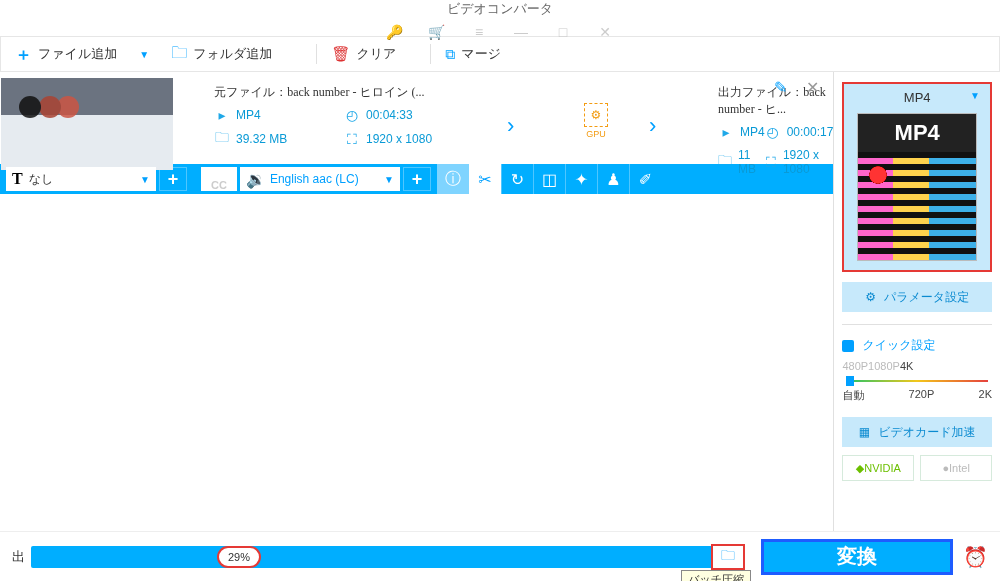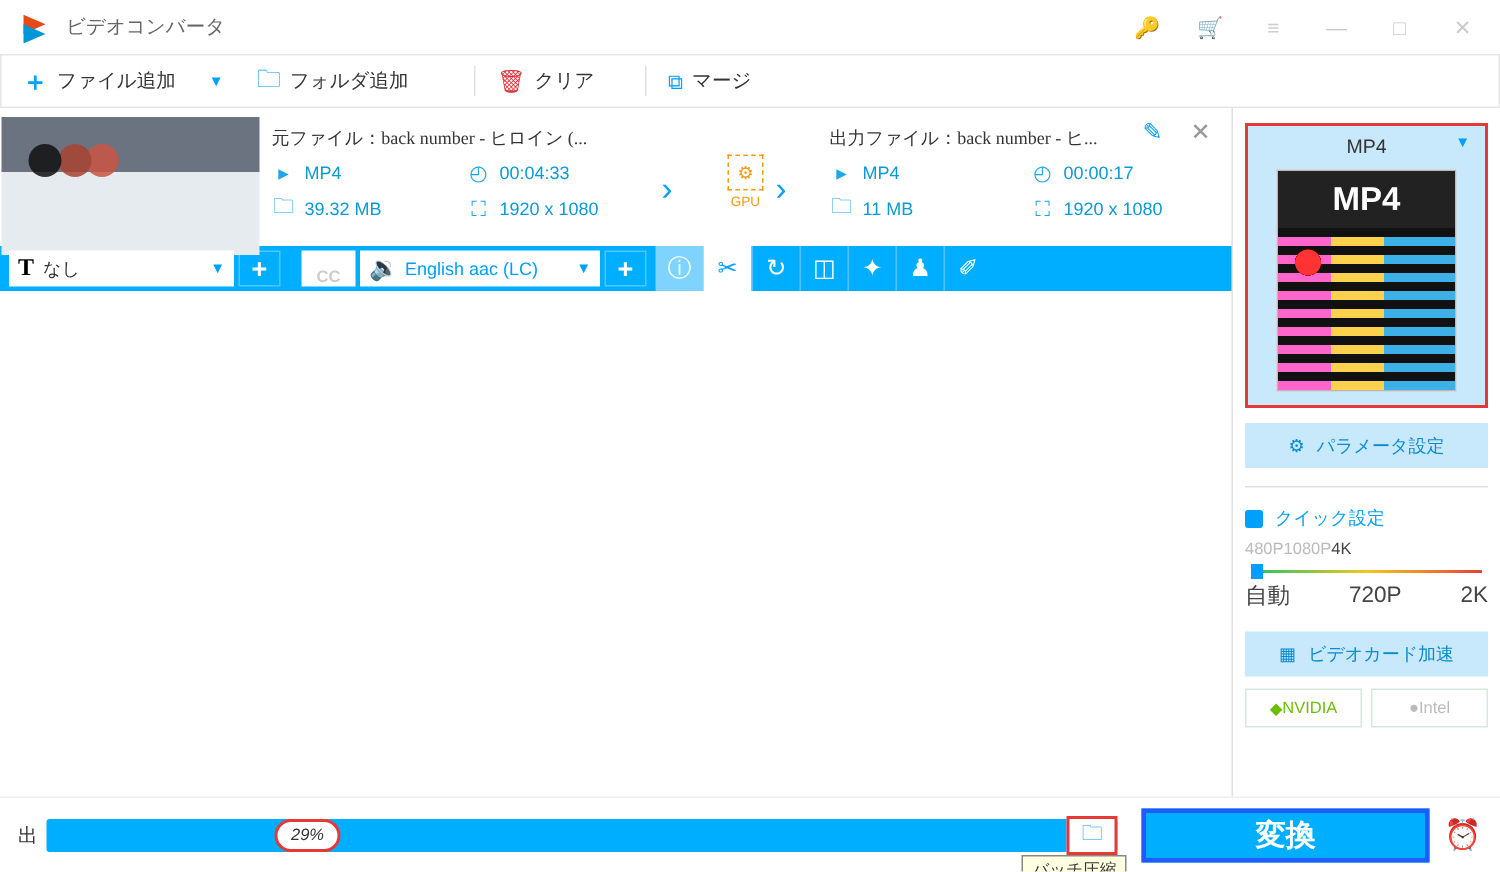--- a/index.html
+++ b/index.html
@@ -1,35 +1,35 @@
 <!DOCTYPE html>
 <html><head>
 <meta charset="utf-8">
 <style>
 * { margin: 0; padding: 0; box-sizing: border-box; font-family: "Meiryo", "MS PGothic", sans-serif; }
 body { width: 1000px; height: 581px; background: #fff; overflow: hidden; position: relative; }
-.titlebar { height: 36px; display: flex; align-items: center; padding: 0 8px; }
+.titlebar { height: 36px; display: flex; align-items: center; padding: 0 20px; flex-direction: column; }
 .titlebar .logo { width: 22px; height: 22px; margin-right: 10px; margin-left:4px; }
 .titlebar .title { font-size: 13px; color: #666; flex: 1; }
 .titlebar .win-icons { display: flex; align-items: center; gap: 8px; }
 .titlebar .win-icons span { width: 34px; height: 28px; display: flex; align-items: center; justify-content: center; color: #ccc; font-size: 14px; }
 .toolbar { height: 36px; display: flex; align-items: center; border: 1px solid #e6e6e6; }
 .toolbar .tbtn { display: flex; align-items: center; gap: 6px; padding: 0 14px; height: 100%; font-size: 13px; color: #333; }
 .toolbar .sep { width: 1px; height: 20px; background: #e0e0e0; }
 .toolbar .plus-blue { color: #00a0ff; font-weight: bold; font-size: 17px; }
 .toolbar .folder-blue { color: #00a0ff; font-size: 16px; }
 .toolbar .trash-red { color: #d33; font-size: 15px; }
 .toolbar .copy-blue { color: #00a0ff; font-size: 14px; }
 .toolbar .dd { color: #00a0ff; font-size: 10px; padding: 0 8px; }
 
 .main { display: flex; height: calc(581px - 36px - 36px - 50px); }
 .left { flex: 1; position: relative; border-right: 1px solid #e0e0e0; }
 .right { width: 178px; padding: 10px 8px 0 8px; }
 
-.filerow { display: flex; padding: 6px 0 0 0; height: 92px; position: relative; }
+.filerow { display: flex; padding: 6px 0 0 0; height: 92px; position: relative; gap: 33px; }
 .thumb { width: 172px; height: 92px; background: linear-gradient(#6b7380 40%, #e6ebf0 40%); margin-right: 8px; position: relative; margin-left: 1px; }
 .thumb::before { content:""; position:absolute; left:18px; top:18px; width:22px; height:22px; background:#111; border-radius:50%; box-shadow: 20px 0 0 #a43, 38px 0 0 #c54; opacity:.85;}
 .filecol { flex: 1; font-family: "Consolas","Courier New",monospace; font-size: 12px; color: #0a9ad6; padding-top: 6px; }
 .filecol .label { color: #333; font-family:"Meiryo"; font-size:12px; display:inline-block; margin-bottom: 6px;}
 .filecol .grid { display: grid; grid-template-columns: 1fr 1fr; row-gap: 8px; }
 .filecol .cell { display: flex; align-items: center; gap: 6px; }
 .filecol .ficon { width: 16px; height: 16px; color: #1fa8e8; font-size: 14px; display:inline-flex; align-items:center; justify-content:center;}
 .arrow-divider { width: 36px; display: flex; align-items: flex-start; justify-content: center; padding-top: 10px; font-size:22px; color:#00a0ff; flex-direction:column; gap:6px;}
 .gpu { width: 40px; display:flex; flex-direction:column; align-items:center; justify-content:center; color:#f39c12; font-size:9px;}
 .gpu .chip { width:24px; height:24px; border:1px dashed #f39c12; display:flex; align-items:center; justify-content:center; margin-bottom:2px;}
@@ -60,33 +60,33 @@
 .fmt-img .stripes{ flex:1; background: repeating-linear-gradient(180deg,#111 0 6px, transparent 6px 12px), linear-gradient(90deg,#f6c 0 30%, #ffd24d 30% 60%, #3db0e8 60% 100%); position:relative;}
 .fmt-img .stripes::before{ content:""; position:absolute; left:8px; top:6px; width:24px; height:34px; background:radial-gradient(circle,#f33 40%, #a00 42%, transparent 43%);}
 .param-btn { margin-top:10px; width:100%; height:30px; background:#c7e9fb; color:#0a8ad0; font-size:12px; display:flex; align-items:center; justify-content:center; gap:8px;}
 .divider-line{ height:1px; background:#e0e0e0; margin:12px 0;}
 .quick-label{ display:flex; align-items:center; gap:8px; color:#00a0ff; font-size:12px;}
 .quick-label::before{ content:""; width:12px; height:12px; background:#00a0ff; border-radius:2px;}
 .res-row{ display:flex; justify-content:flex-start; font-size:11px; color:#444; margin-top:6px;}
 .res-row span.dim{ color:#bbb;}
 .slider-track{ height:2px; background:linear-gradient(90deg,#1fc36a,#f3c71b,#e5413d); margin:8px 4px 6px 4px; position:relative;}
 .slider-track .handle{ position:absolute; left:0; top:-4px; width:8px; height:10px; background:#00a0ff;}
-.res-row2{ display:flex; justify-content:space-between; font-size:15px; color:#444; margin-top:0;}
+.res-row2{ display:flex; justify-content:space-between; font-size:11px; color:#444; margin-top:0;}
 .gpu-btn{ margin-top:14px; width:100%; height:30px; background:#c7e9fb; color:#0a8ad0; font-size:12px; display:flex; align-items:center; justify-content:center; gap:8px;}
 .brand-row{ display:flex; gap:6px; margin-top:8px;}
 .brand{ flex:1; height:26px; border:1px solid #d6eadc; display:flex; align-items:center; justify-content:center; font-size:11px;}
 .brand.nv{ color:#6cbf00;}
 .brand.intel{ color:#bbb;}
 
 
 .bottom { height:50px; display:flex; align-items:center; padding: 0 12px; position:absolute; bottom:0; left:0; right:0; border-top:1px solid #eee;}
 .bottom .outlabel{ font-size:13px; color:#333; margin-right:4px;}
 .progress-wrap{ flex:1; position:relative; margin: 0 6px 0 2px; }
 .progress{ height:22px; background:#00aeff; border-radius:2px; position:relative;}
-.progress .badge{ position:absolute; left:152px; top:0; height:22px; min-width:44px; background:#fff; border:2px solid #e53935; border-radius:12px; display:flex; align-items:center; justify-content:center; font-size:11px; color:#333; padding:0 6px;font-style:italic;}
+.progress .badge{ position:absolute; left:186px; top:0; height:22px; min-width:44px; background:#fff; border:2px solid #e53935; border-radius:12px; display:flex; align-items:center; justify-content:center; font-size:11px; color:#333; padding:0 6px;}
 .progress .folderend{ position:absolute; right:0; top:-2px; height:26px; width:34px; border:2px solid #e53935; background:#fff; display:flex; align-items:center; justify-content:center; color:#00a0ff; font-size:14px;}
 .batch-tip{ position:absolute; right:-6px; top:24px; background:#ffffe1; border:1px solid #888; font-size:11px; padding:1px 6px; color:#333;}
 .convert{ width:192px; height:36px; background:#00aeff; color:#fff; font-size:20px; font-weight:bold; display:flex; align-items:center; justify-content:center; border:3px solid #1e5cff; margin:0 10px;}
 .clock{ color:#00aeff; font-size:20px;}
 </style>
 </head>
 <body>
 
 <div class="titlebar">
   <svg class="logo" viewBox="0 0 24 24">

